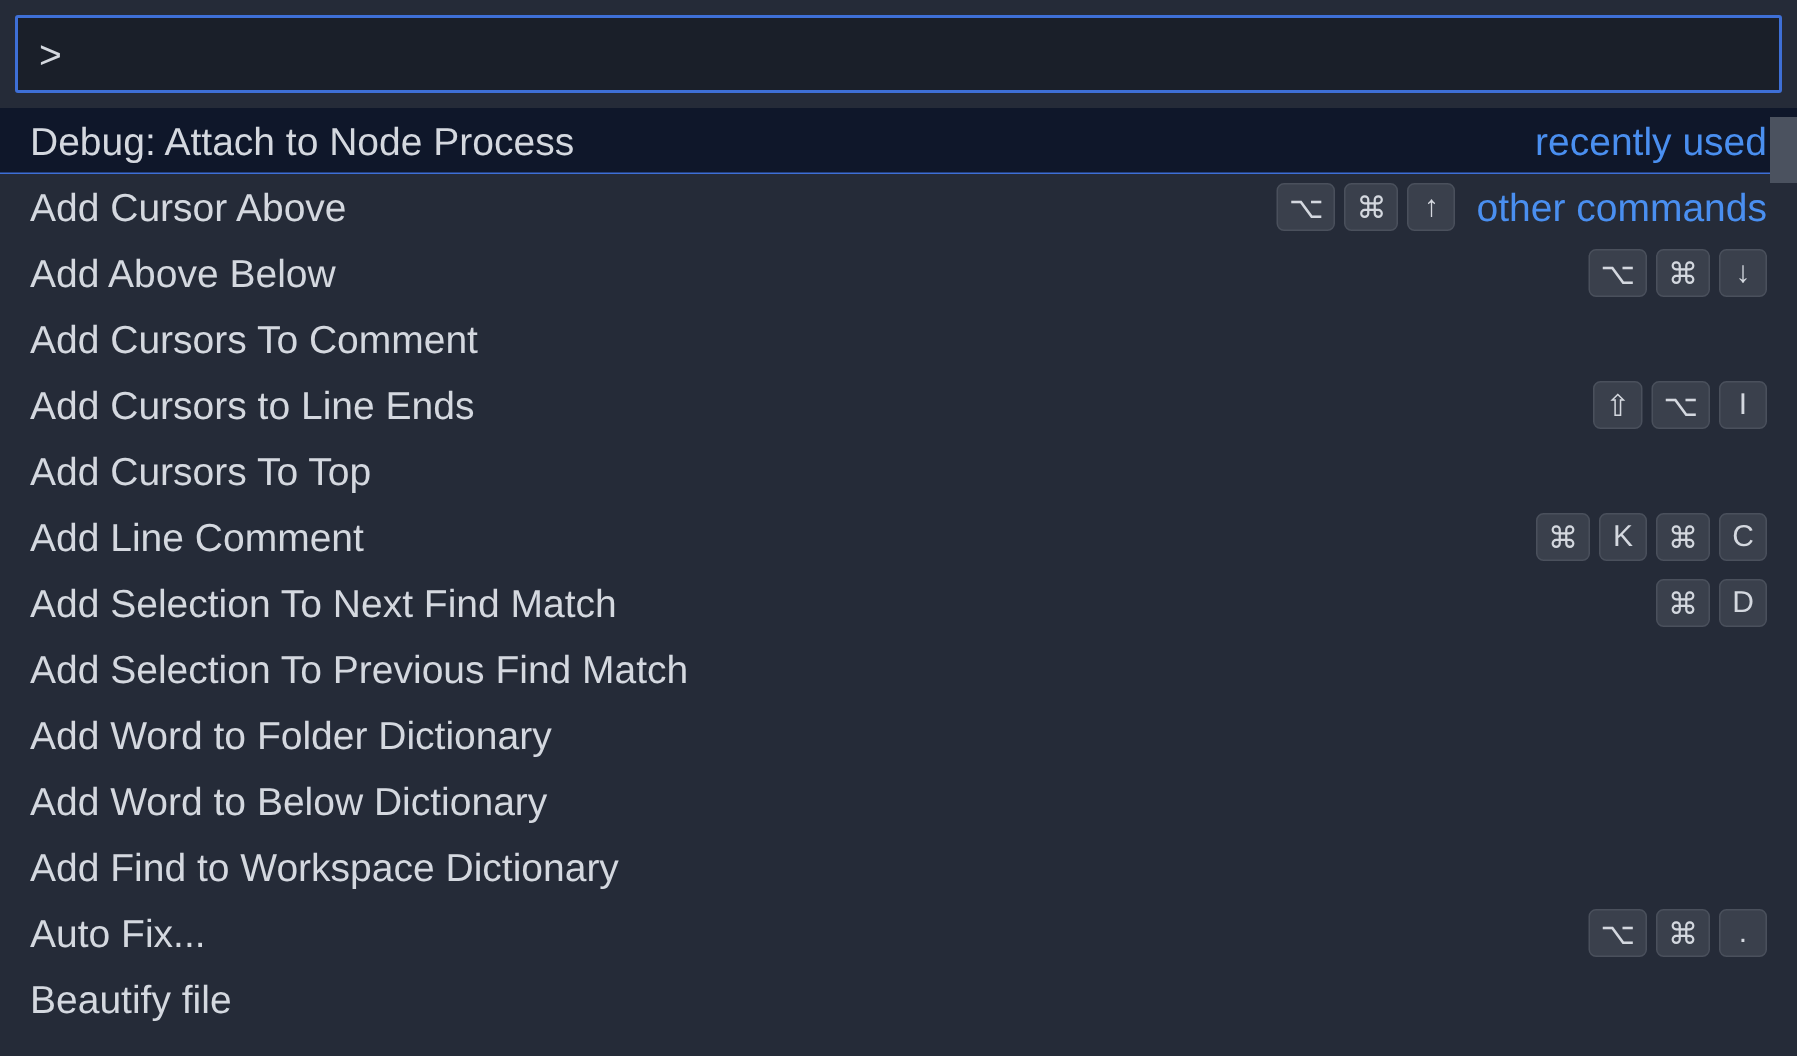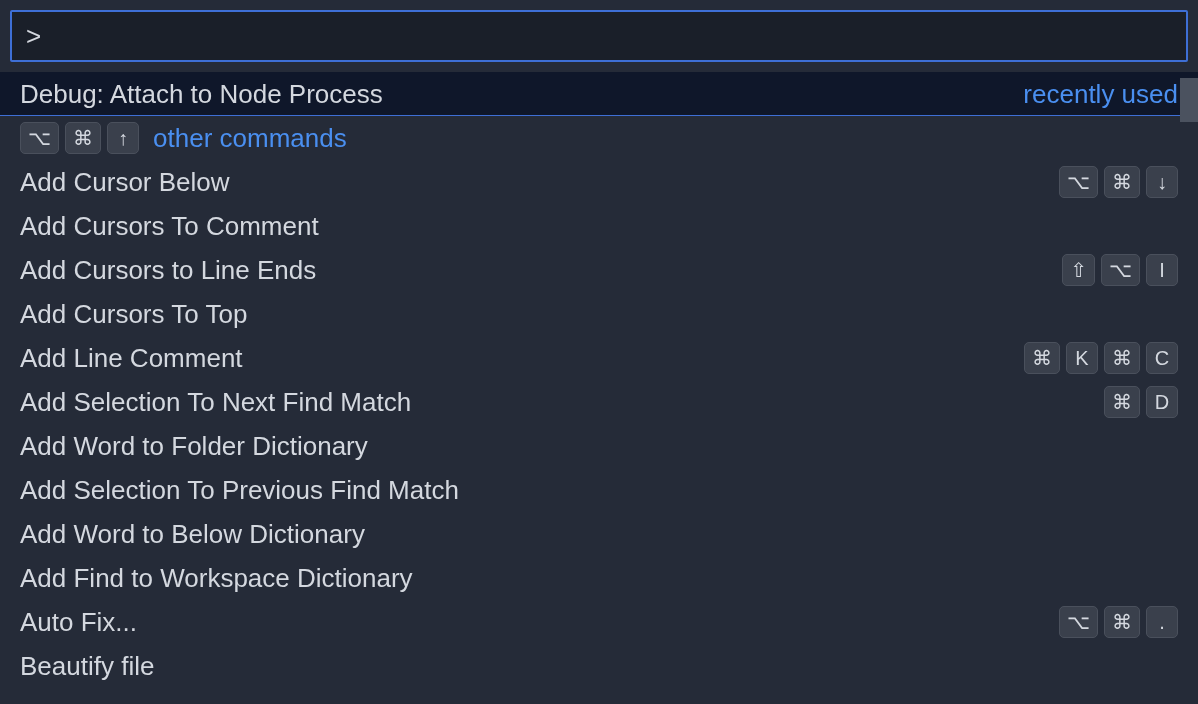--- a/index.html
+++ b/index.html
@@ -117,33 +117,34 @@
     <input class="input-box" type="text" value="&gt;" style="">
   </div>
   <div class="results" id="results">
       <div class="result-item selected">
         <span class="result-label">Debug: Attach to Node Process</span>
         <div class="result-right">
           <span class="group-label">recently used</span>
         </div>
       </div>
       <div class="result-item">
+        <span class="result-label">Add Cursor Above</span>
         <div class="result-right">
           <div class="keybinding">
             <div class="chord-group">
               <span class="key">⌥</span>
               <span class="key">⌘</span>
               <span class="key">↑</span>
             </div>
           </div>
           <span class="group-label">other commands</span>
         </div>
       </div>
       <div class="result-item">
-        <span class="result-label">Add Cursor Below</span>
+        <span class="result-label">Add Above Below</span>
         <div class="result-right">
           <div class="keybinding">
             <div class="chord-group">
               <span class="key">⌥</span>
               <span class="key">⌘</span>
               <span class="key">↓</span>
             </div>
           </div>
         </div>
       </div>
@@ -187,25 +188,25 @@
         <div class="result-right">
           <div class="keybinding">
             <div class="chord-group">
               <span class="key">⌘</span>
               <span class="key">D</span>
             </div>
           </div>
         </div>
       </div>
       <div class="result-item">
+        <span class="result-label">Add Selection To Previous Find Match</span>
+        <div class="result-right"></div>
+      </div>
+      <div class="result-item">
         <span class="result-label">Add Word to Folder Dictionary</span>
-        <div class="result-right"></div>
-      </div>
-      <div class="result-item">
-        <span class="result-label">Add Selection To Previous Find Match</span>
         <div class="result-right"></div>
       </div>
       <div class="result-item">
         <span class="result-label">Add Word to Below Dictionary</span>
         <div class="result-right"></div>
       </div>
       <div class="result-item">
         <span class="result-label">Add Find to Workspace Dictionary</span>
         <div class="result-right"></div>
       </div>

